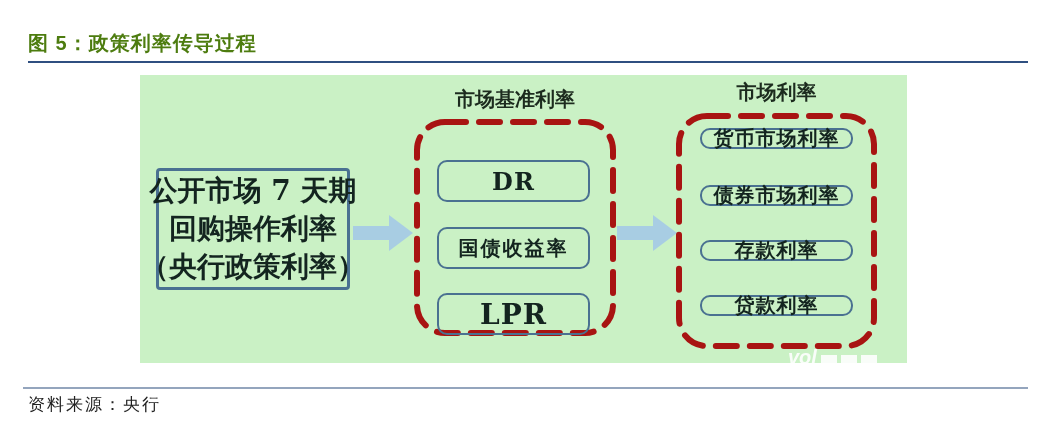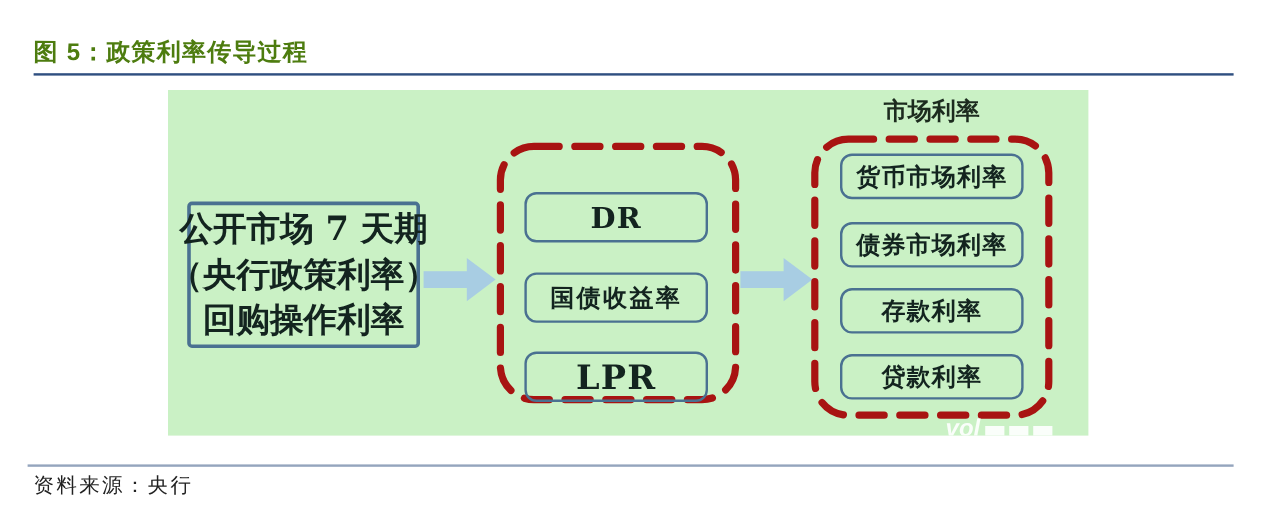--- a/index.html
+++ b/index.html
@@ -60,21 +60,21 @@
   .item-box{
     position:absolute;width:153px;
     border:2.5px solid var(--box-border);border-radius:10px;
     display:flex;justify-content:center;align-items:center;
     font-weight:bold;white-space:nowrap;
   }
   .mid{left:297px;height:42px;font-size:20px;letter-spacing:2px;margin-top:20px;}
   .mid-0{top:65px;font-size:24px;letter-spacing:1px;}
   .mid-1{top:132px;}
   .mid-2{top:198px;font-size:28px;letter-spacing:1px;}
-  .rt{left:560px;height:38px;font-size:20px;letter-spacing:1px;}
+  .rt{left:560px;height:21px;font-size:20px;letter-spacing:1px;}
   .rt-0{top:53px;}
   .rt-1{top:110px;}
   .rt-2{top:165px;}
   .rt-3{top:220px;}
   .arrow{position:absolute;height:36px;width:60px;}
   .arrow-1{left:213px;top:140px;}
   .arrow-2{left:477px;top:140px;}
   .arrow .shaft{
     position:absolute;left:0;top:11px;width:38px;height:14px;
     background:var(--arrow);
@@ -109,29 +109,30 @@
 
 <div class="page">
 
   <div class="fig-title">图 5：政策利率传导过程</div>
   <div class="title-rule"></div>
 
   <div class="canvas">
 
     <div class="policy-box">
       <div>公开市场 7 天期</div>
+      <div>回购操作利率</div>
       <div>（央行政策利率）</div>
-      <div>回购操作利率</div>
     </div>
 
     <div class="arrow arrow-1">
       <span class="shaft"></span>
       <span class="head"></span>
     </div>
 
+    <div class="col-header header-benchmark">市场基准利率</div>
     <svg class="dashed-frame frame-benchmark" width="204" height="219" viewBox="0 0 204 219">
       <rect x="4" y="4" width="196" height="211" rx="28" ry="28"></rect>
     </svg>
     <div class="item-box mid mid-0">DR</div>
     <div class="item-box mid mid-1">国债收益率</div>
     <div class="item-box mid mid-2">LPR</div>
 
     <div class="arrow arrow-2">
       <span class="shaft"></span>
       <span class="head"></span>

